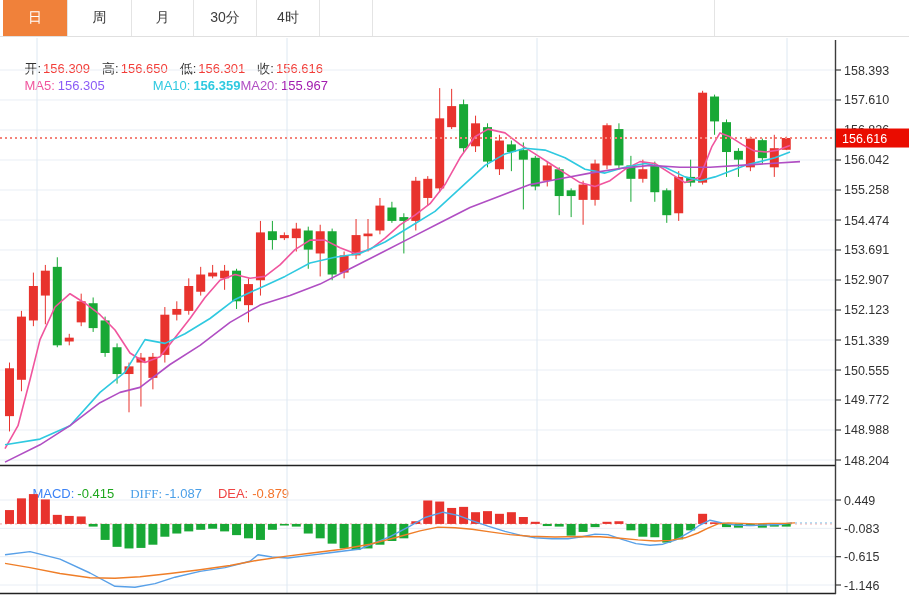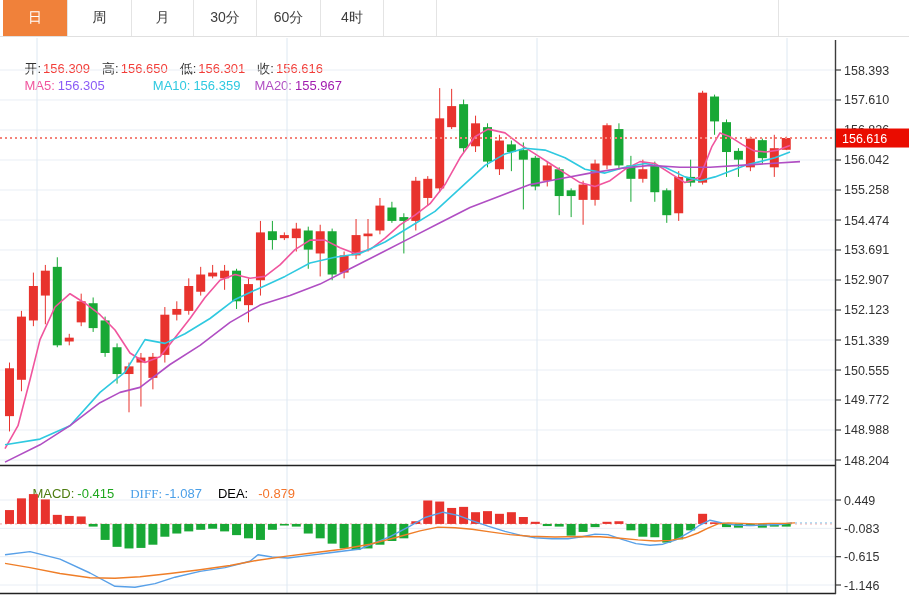--- a/index.html
+++ b/index.html
@@ -18,36 +18,35 @@
 </style>
 </head>
 <body>
 
 <div id="app">
   <div id="tabbar">
       <div class="tab sel" style="width: 65px;">日</div>
       <div class="tab" style="width: 64px;">周</div>
       <div class="tab" style="width: 62px;">月</div>
       <div class="tab" style="width: 63px;">30分</div>
-      <div class="tab" style="width: 64px;">60分</div>
       <div class="tab" style="width: 63px;">4时</div>
       <div class="tab" style="width: 53px;"></div>
       <div class="tab" style="width: 342px;"></div>
     </div>
 
   <div class="inforow" style="left:10px;top:45px;">
     <span style="color:#333;margin-right:2px;">开:</span><span style="color:#f23d38;margin-right:12px;">156.309</span><span style="color:#333;margin-right:2px;">高:</span><span style="color:#f23d38;margin-right:12px;">156.650</span><span style="color:#333;margin-right:2px;">低:</span><span style="color:#f23d38;margin-right:12px;">156.301</span><span style="color:#333;margin-right:2px;">收:</span><span style="color:#f23d38;">156.616</span>
   </div>
 
   <div class="inforow" style="left:10px;top:63px;">
-    <span style="color:#f0559e;margin-right:3px;">MA5:</span><span style="color:#8b5cf6;margin-right:16px;">156.305</span><span style="color:#2fc9e0;margin-right:3px;padding-left:32px;">MA10:</span><span style="color:#2fc9e0;margin-right:14px;">156.359</span><span style="color:#b04ec3;margin-right:3px;">MA20:</span><span style="color:#a21caf;">155.967</span>
+    <span style="color:#f0559e;margin-right:3px;">MA5:</span><span style="color:#8b5cf6;margin-right:16px;">156.305</span><span style="color:#2fc9e0;margin-right:3px;padding-left:32px;">MA10:</span><span style="color:#2fc9e0;margin-right:0;font-weight:bold;">156.359</span><span style="color:#b04ec3;margin-right:3px;">MA20:</span><span style="color:#a21caf;">155.967</span>
   </div>
 
   <div class="inforow" style="left:18px;top:471px;">
-    <span style="color:#4d7c0f;margin-right:3px;">MACD:</span><span style="color:#1fa71f;margin-right:16px;">-0.415</span><span style="color:#4a9fe8;margin-right:3px;font-family:Liberation Serif, serif;">DIFF:</span><span style="color:#4a9fe8;margin-right:16px;">-1.087</span><span style="color:#000000;margin-right:10px;">DEA:</span><span style="color:#f4742a;">-0.879</span>
+    <span style="color:#3b82f6;margin-right:3px;">MACD:</span><span style="color:#1fa71f;margin-right:16px;">-0.415</span><span style="color:#4a9fe8;margin-right:3px;font-family:Liberation Serif, serif;">DIFF:</span><span style="color:#4a9fe8;margin-right:16px;">-1.087</span><span style="color:#ef4444;margin-right:4px;">DEA:</span><span style="color:#f4742a;">-0.879</span>
   </div>
 
   <div id="svgwrap">
     <svg id="chart" width="909" height="595" xmlns="http://www.w3.org/2000/svg">
         <line x1="0" y1="70" x2="835" y2="70" stroke="#e9eef5" stroke-width="1"></line>
         <line x1="0" y1="99.97055648248063" x2="835" y2="99.97055648248063" stroke="#e9eef5" stroke-width="1"></line>
         <line x1="0" y1="129.9793895377371" x2="835" y2="129.9793895377371" stroke="#e9eef5" stroke-width="1"></line>
         <line x1="0" y1="159.98822259299249" x2="835" y2="159.98822259299249" stroke="#e9eef5" stroke-width="1"></line>
         <line x1="0" y1="189.99705564824785" x2="835" y2="189.99705564824785" stroke="#e9eef5" stroke-width="1"></line>
         <line x1="0" y1="220.00588870350433" x2="835" y2="220.00588870350433" stroke="#e9eef5" stroke-width="1"></line>

